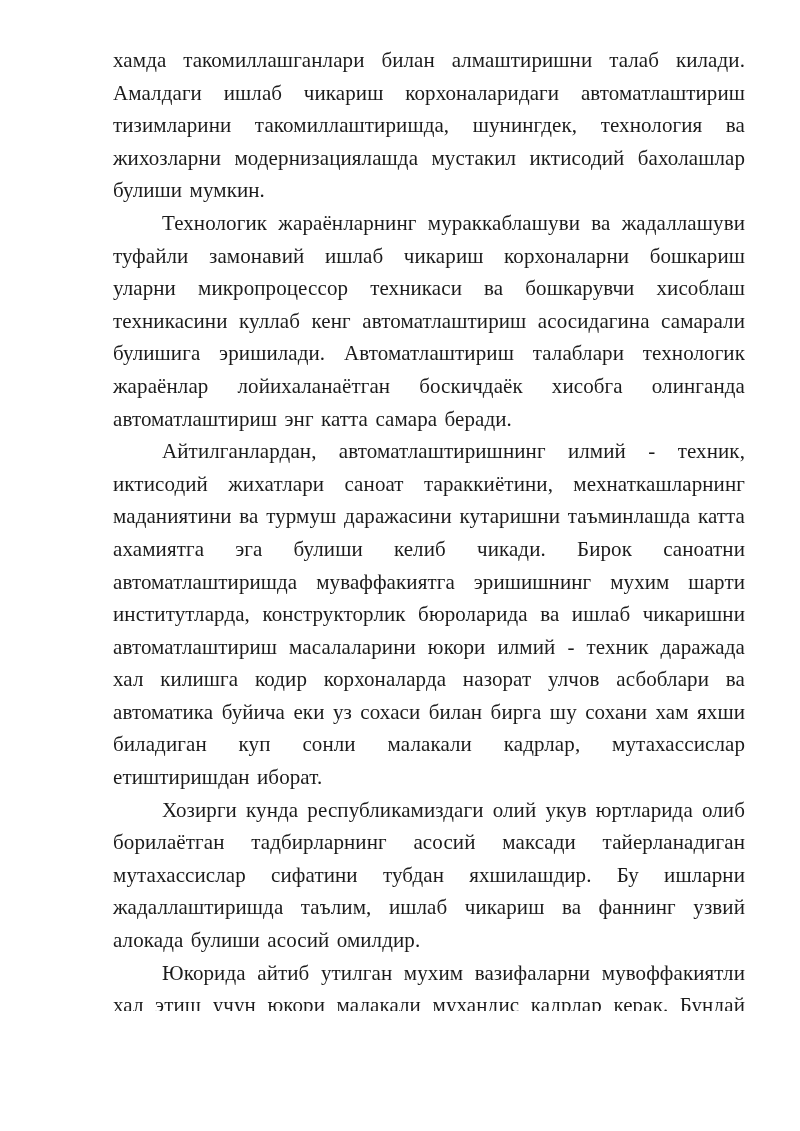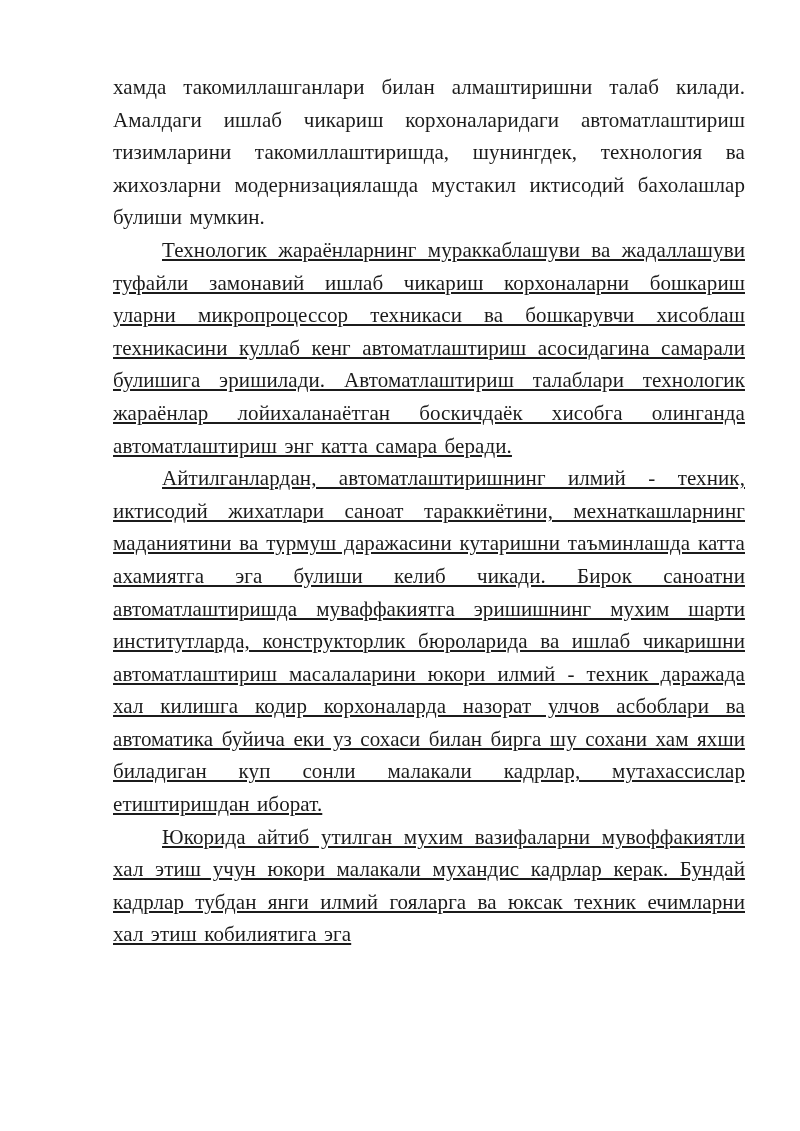--- a/index.html
+++ b/index.html
@@ -8,43 +8,43 @@
     background: #ffffff;
   }
   .page {
     position: relative;
     width: 800px;
     height: 1011px;
     margin: 0 auto;
     background: #ffffff;
     overflow: hidden;
     box-sizing: border-box;
-    padding: 71px 55px 0 113px;
+    padding: 44px 55px 0 113px;
   }
   .doc-body {
     font-family: "Liberation Serif", "DejaVu Serif", serif;
     font-size: 21px;
     line-height: 32.6px;
     color: #1b1b1b;
     text-align: justify;
     word-spacing: 2px;
     letter-spacing: 0.1px;
   }
   .para {
     margin: 0;
     padding: 0;
   }
   .para.indented {
     text-indent: 49px;
-    text-decoration: underline;
   }
 </style>
 </head>
 <body>
 
 <div class="page">
   <div class="doc-body">
     <p class="para">хамда такомиллашганлари билан алмаштиришни талаб килади. Амалдаги ишлаб чикариш корхоналаридаги автоматлаштириш тизимларини такомиллаштиришда, шунингдек, технология ва жихозларни модернизациялашда мустакил иктисодий бахолашлар булиши мумкин.</p>
     <p class="para indented">Технологик жараёнларнинг мураккаблашуви ва жадаллашуви туфайли замонавий ишлаб чикариш корхоналарни бошкариш уларни микропроцессор техникаси ва бошкарувчи хисоблаш техникасини куллаб кенг автоматлаштириш асосидагина самарали булишига эришилади. Автоматлаштириш талаблари технологик жараёнлар лойихаланаётган боскичдаёк хисобга олинганда автоматлаштириш энг катта самара беради.</p>
     <p class="para indented">Айтилганлардан, автоматлаштиришнинг илмий - техник, иктисодий жихатлари саноат тараккиётини, мехнаткашларнинг маданиятини ва турмуш даражасини кутаришни таъминлашда катта ахамиятга эга булиши келиб чикади. Бирок саноатни автоматлаштиришда муваффакиятга эришишнинг мухим шарти институтларда, конструкторлик бюроларида ва ишлаб чикаришни автоматлаштириш масалаларини юкори илмий - техник даражада хал килишга кодир корхоналарда назорат улчов асбоблари ва автоматика буйича еки уз сохаси билан бирга шу сохани хам яхши биладиган куп сонли малакали кадрлар, мутахассислар етиштиришдан иборат.</p>
+    <p class="para indented">Хозирги кунда республикамиздаги олий укув юртларида олиб борилаётган тадбирларнинг асосий максади тайерланадиган мутахассислар сифатини тубдан яхшилашдир. Бу ишларни жадаллаштиришда таълим, ишлаб чикариш ва фаннинг узвий алокада булиши асосий омилдир.</p>
     <p class="para indented">Юкорида айтиб утилган мухим вазифаларни мувоффакиятли хал этиш учун юкори малакали мухандис кадрлар керак. Бундай кадрлар тубдан янги илмий гояларга ва юксак техник ечимларни хал этиш кобилиятига эга</p>
   </div>
 </div>
 
 </body></html>

